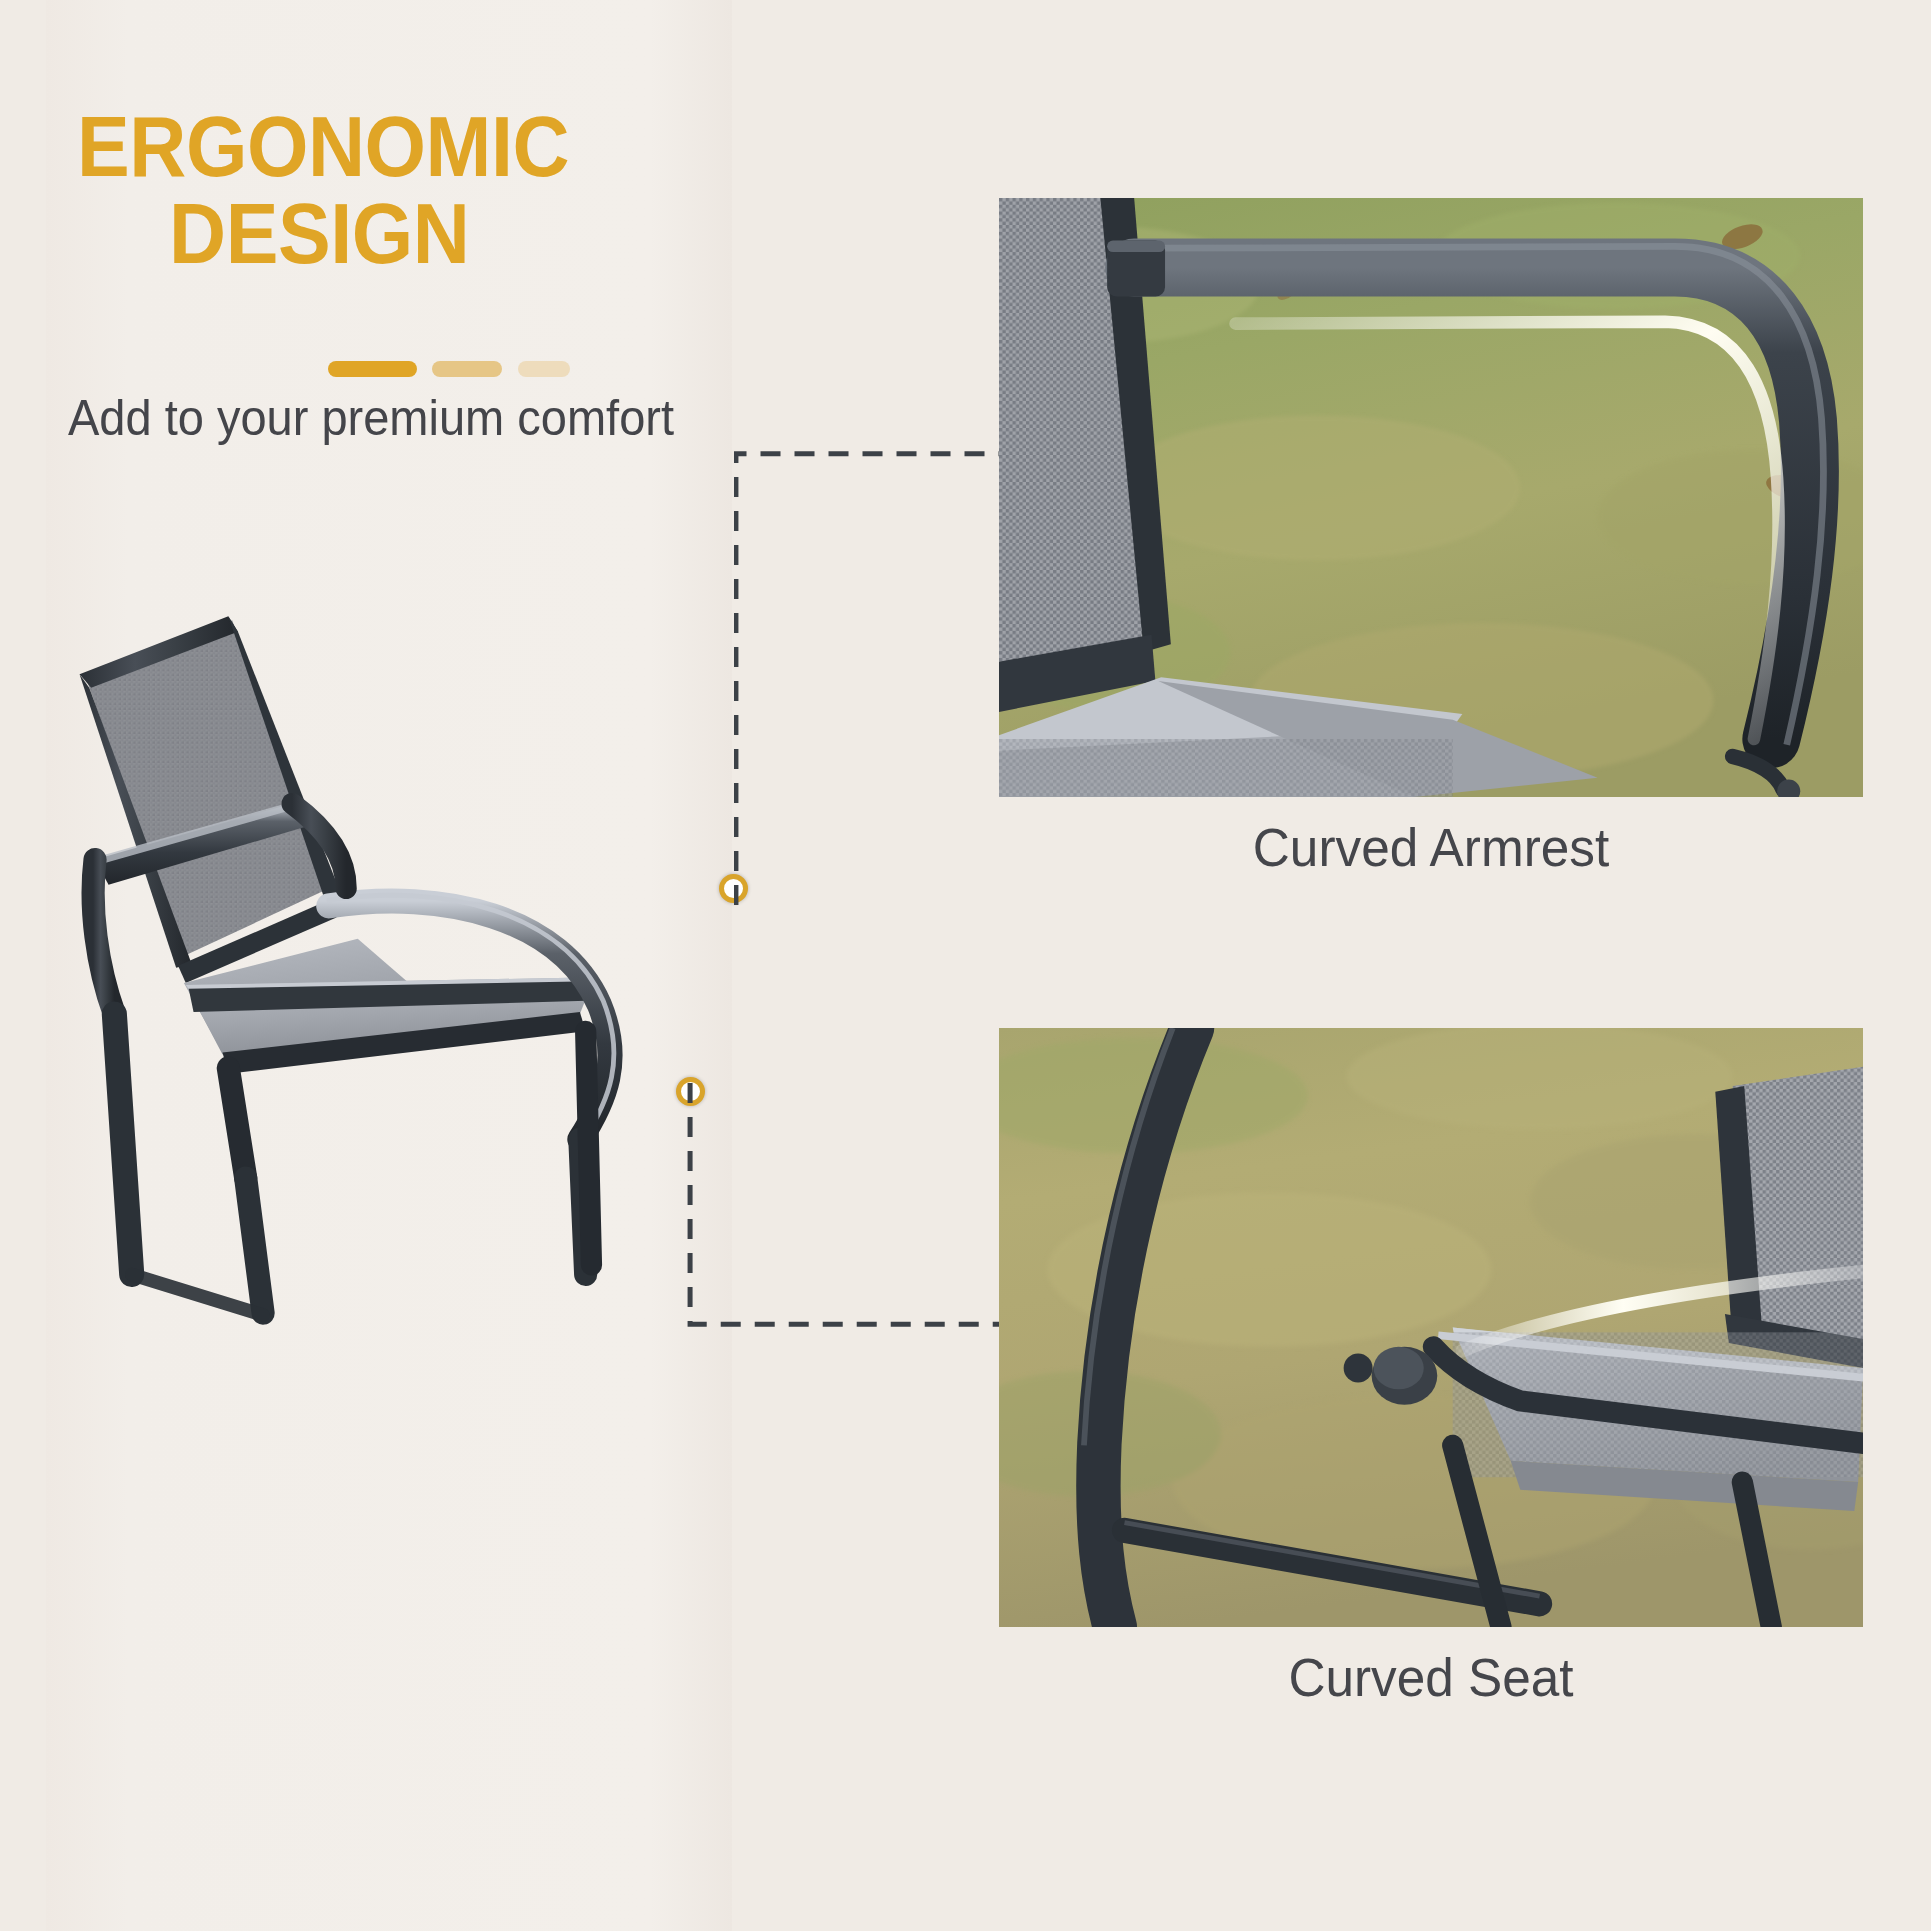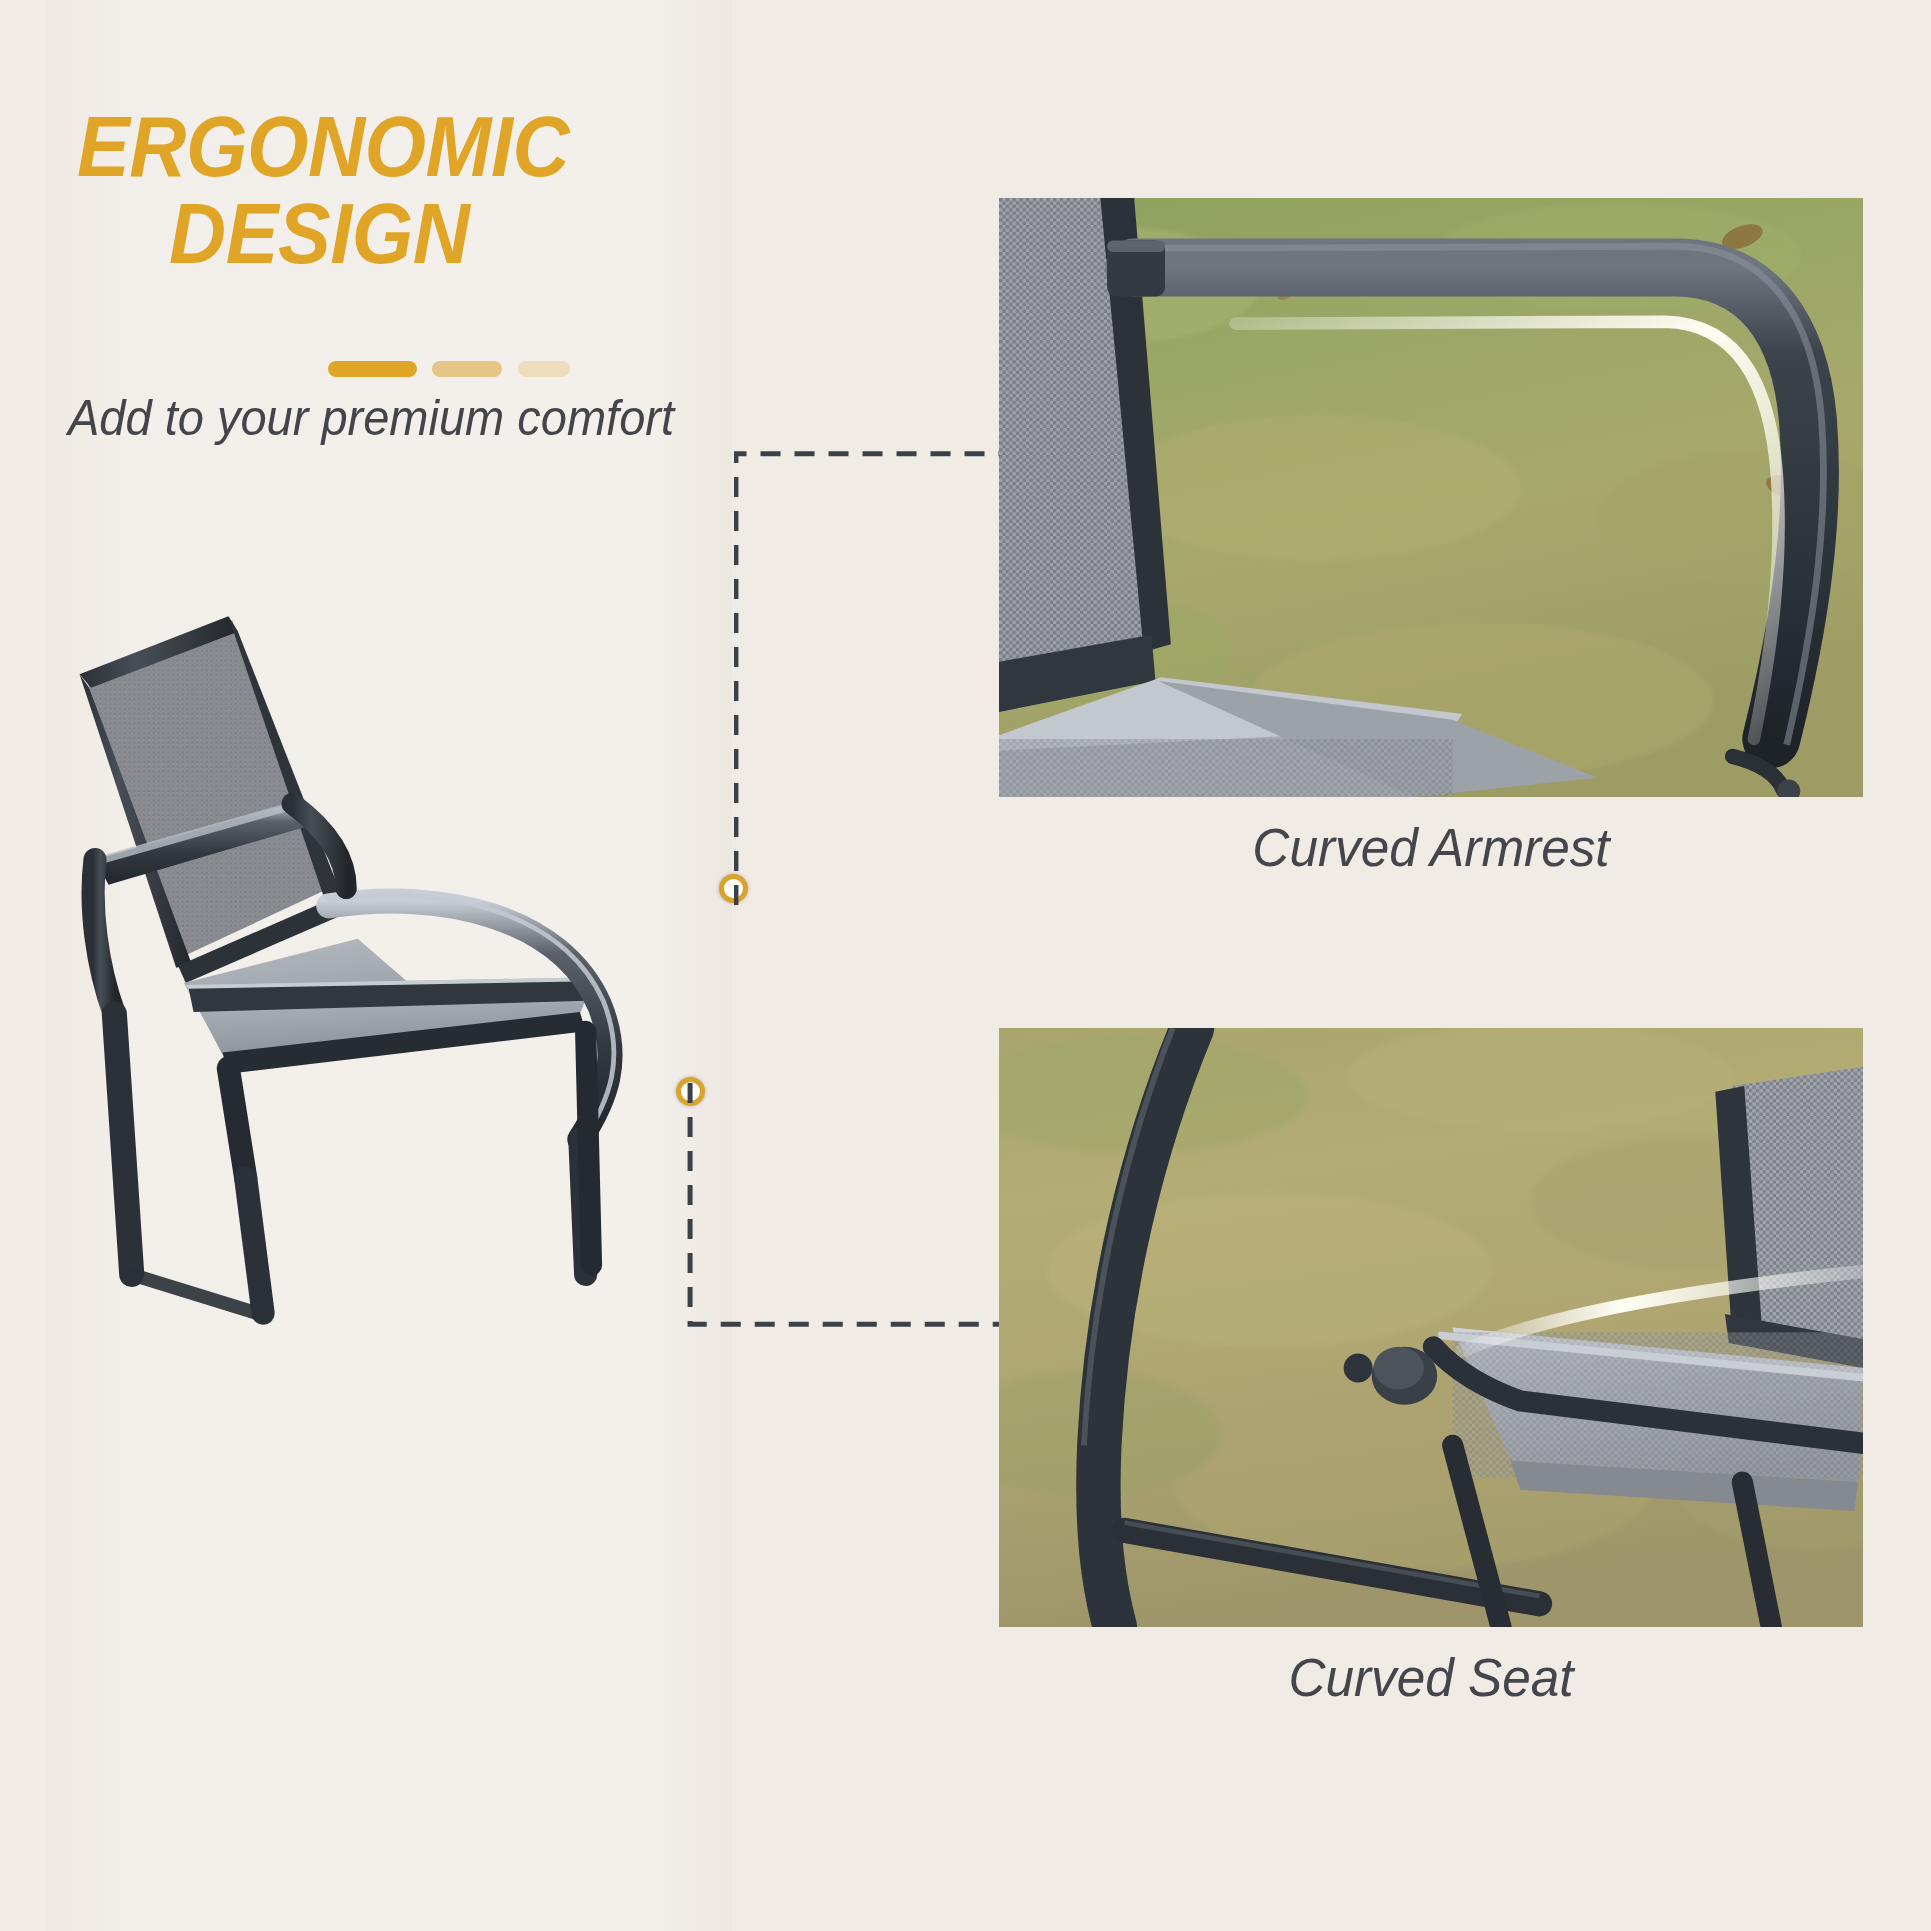--- a/index.html
+++ b/index.html
@@ -3,21 +3,21 @@
 <meta charset="utf-8">
 <style>
   html,body{margin:0;padding:0;}
   body{
     width:1931px;height:1931px;
     background:#F0EBE5;
     font-family:"Liberation Sans", sans-serif;
     overflow:hidden;
     position:relative;
   }
-  #stage{position:absolute;inset:0;width:1638px;height:1931px;font-style:italic;}
+  #stage{position:absolute;inset:0;width:1638px;height:1931px;}
 
   
   .left-panel{
     position:absolute;left:46px;top:0;width:686px;height:1931px;
     background:linear-gradient(90deg,#EFE9E3 0%,#F2EEE9 12%,#F3EFEA 88%,#EDE7E1 100%);
   }
 
   
   .headline{
     position:absolute;left:77px;top:104px;width:637px;

